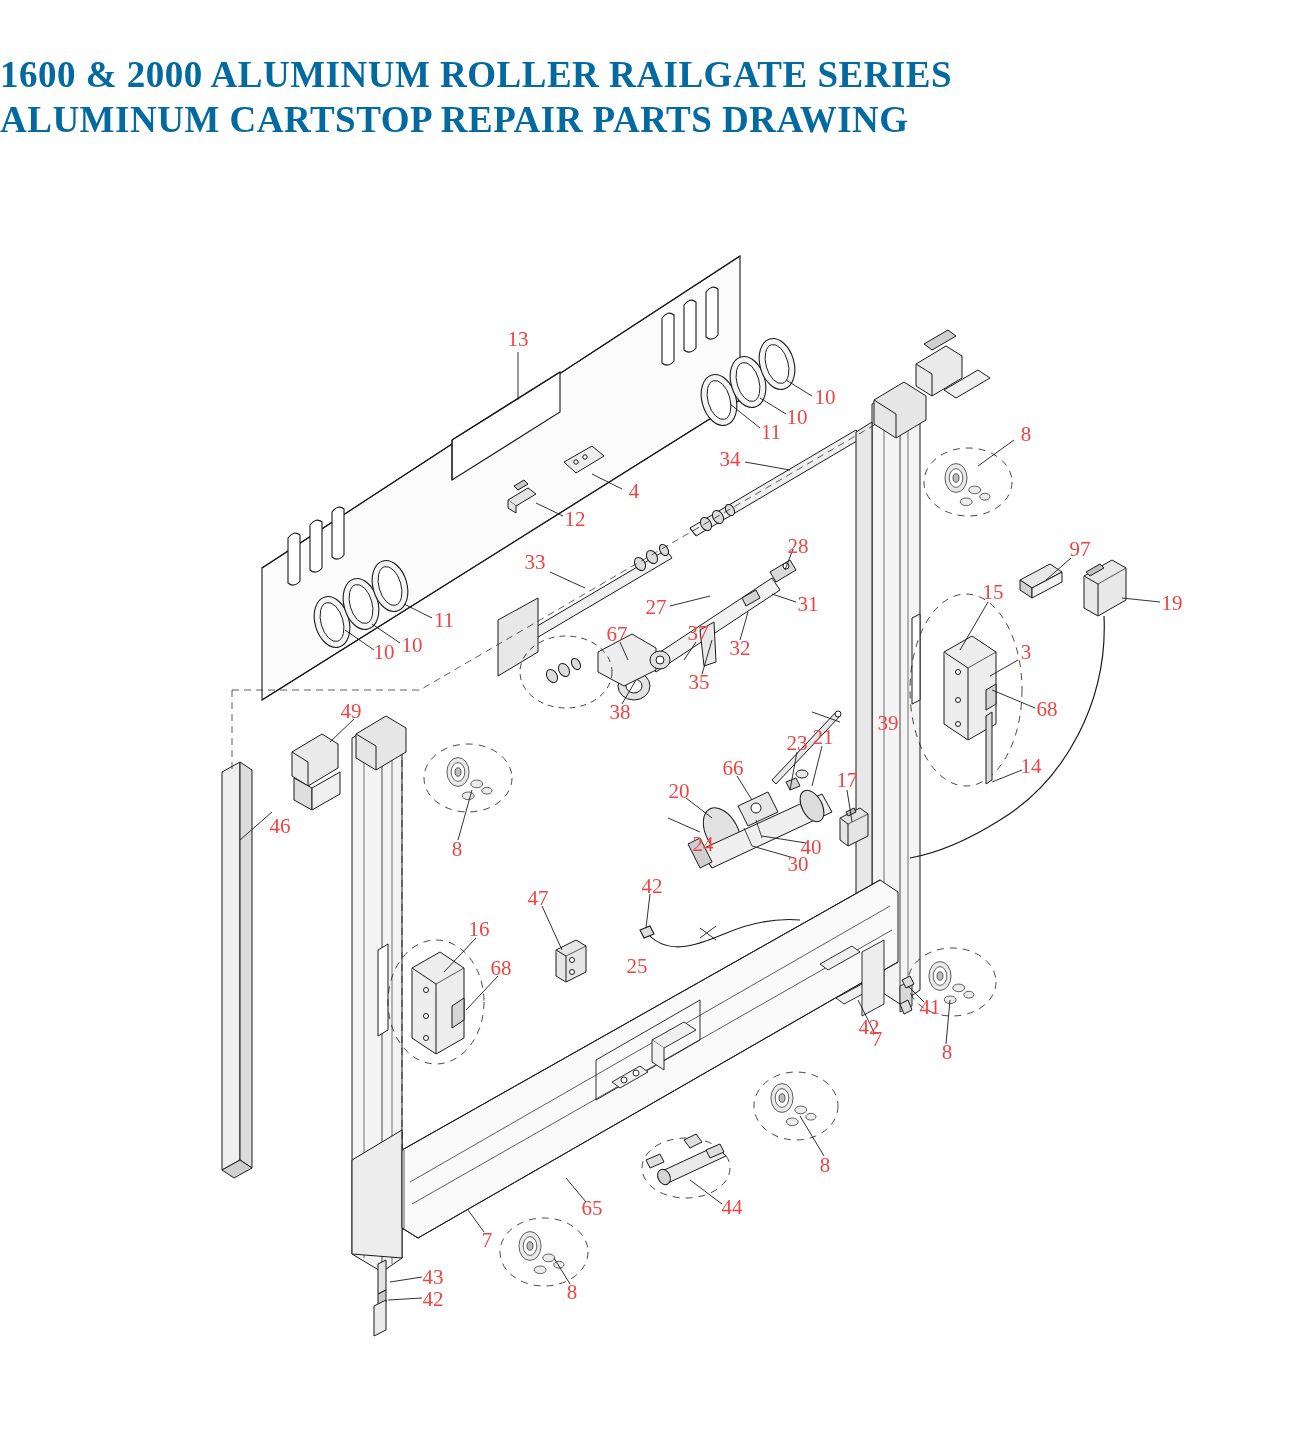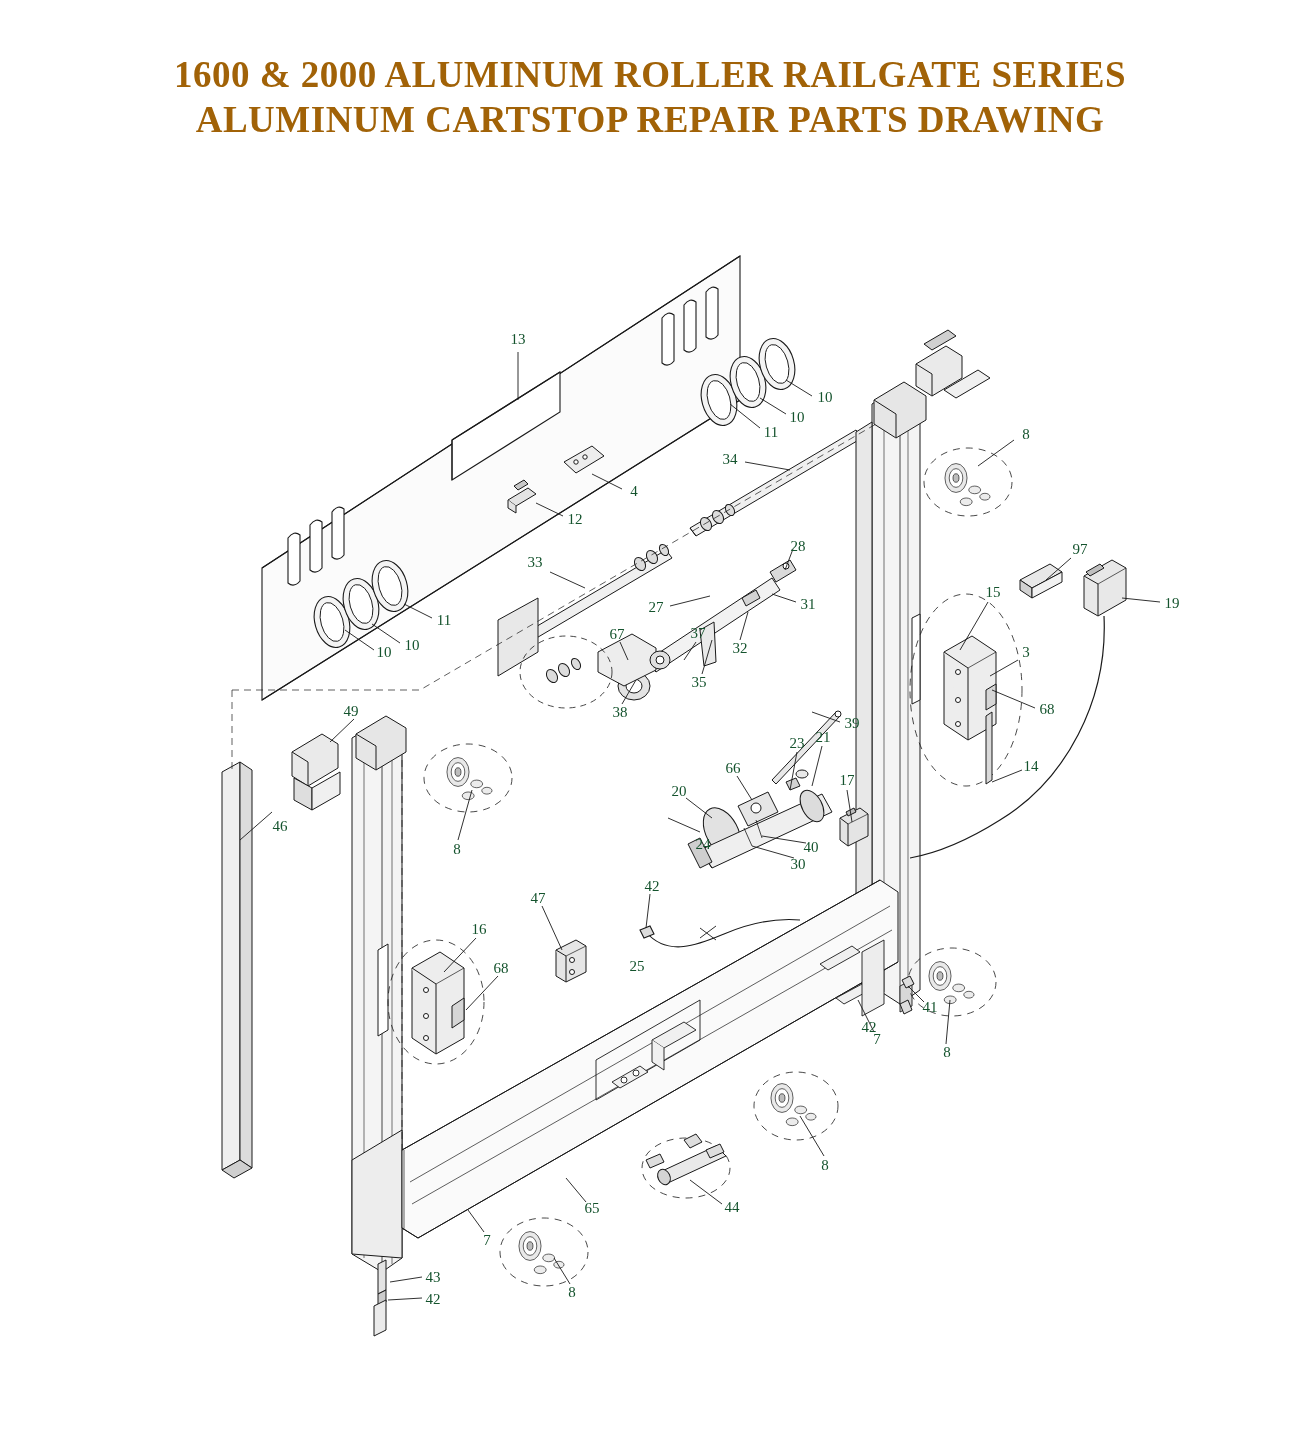--- a/index.html
+++ b/index.html
@@ -13,22 +13,22 @@
     height: 1446px;
     background: #ffffff;
     overflow: hidden;
     font-family: "Liberation Serif", serif;
   }
   #title-block {
     position: absolute;
     top: 52px;
     left: 0;
     width: 1300px;
-    text-align: center;
-    color: #a16207;
+    text-align: left;
+    color: #0369a1;
   }
   #title-block .line {
     font-family: "Liberation Serif", serif;
     font-weight: bold;
     font-size: 37px;
     letter-spacing: 0.5px;
     line-height: 45px;
     white-space: nowrap;
   }
   #drawing-area {
@@ -41,23 +41,23 @@
   svg.dwg {
     position: absolute;
     top: 0;
     left: 0;
     width: 1300px;
     height: 1446px;
   }
   .callout-label {
     position: absolute;
     font-family: "Liberation Serif", serif;
-    font-size: 15px;
+    font-size: 21px;
     font-weight: normal;
-    color: #14532d;
+    color: #ef4444;
     white-space: nowrap;
     transform: translate(-50%, -50%);
   }
 </style>
 </head>
 <body>
 
 <div id="page">
 
   <div id="title-block">
@@ -436,21 +436,21 @@
         <div class="callout-label" style="left: 1172px; top: 603px;">19</div>
         <div class="callout-label" style="left: 412px; top: 645px;">10</div>
         <div class="callout-label" style="left: 384px; top: 652px;">10</div>
         <div class="callout-label" style="left: 617px; top: 634px;">67</div>
         <div class="callout-label" style="left: 698px; top: 633px;">37</div>
         <div class="callout-label" style="left: 740px; top: 648px;">32</div>
         <div class="callout-label" style="left: 1026px; top: 652px;">3</div>
         <div class="callout-label" style="left: 699px; top: 682px;">35</div>
         <div class="callout-label" style="left: 1047px; top: 709px;">68</div>
         <div class="callout-label" style="left: 620px; top: 712px;">38</div>
-        <div class="callout-label" style="left: 852px; top: 723px;">39</div>
+        <div class="callout-label" style="left: 888px; top: 723px;">39</div>
         <div class="callout-label" style="left: 351px; top: 711px;">49</div>
         <div class="callout-label" style="left: 797px; top: 743px;">23</div>
         <div class="callout-label" style="left: 823px; top: 737px;">21</div>
         <div class="callout-label" style="left: 733px; top: 768px;">66</div>
         <div class="callout-label" style="left: 1031px; top: 766px;">14</div>
         <div class="callout-label" style="left: 847px; top: 780px;">17</div>
         <div class="callout-label" style="left: 679px; top: 791px;">20</div>
         <div class="callout-label" style="left: 280px; top: 804px; margin-top: 22px;">46</div>
         <div class="callout-label" style="left: 658px; top: 844px; margin-left: 45px;">24</div>
         <div class="callout-label" style="left: 457px; top: 849px;">8</div>

